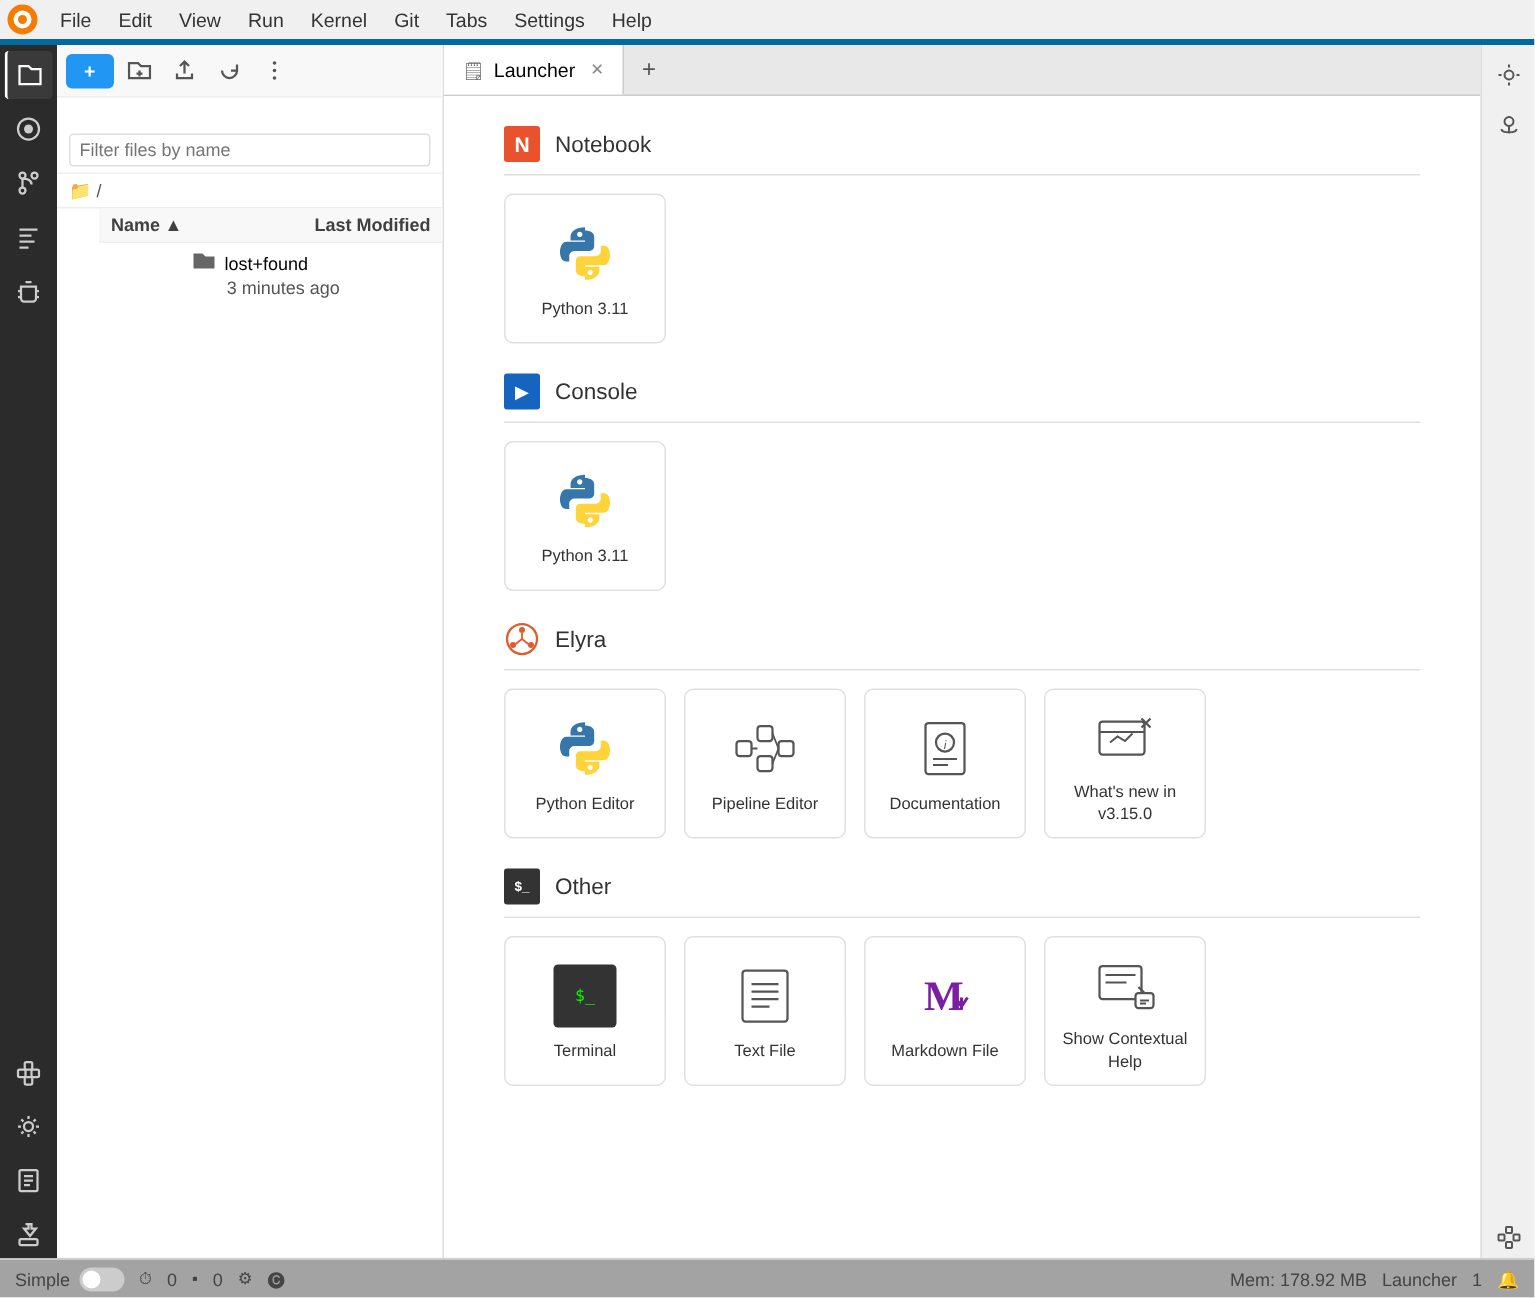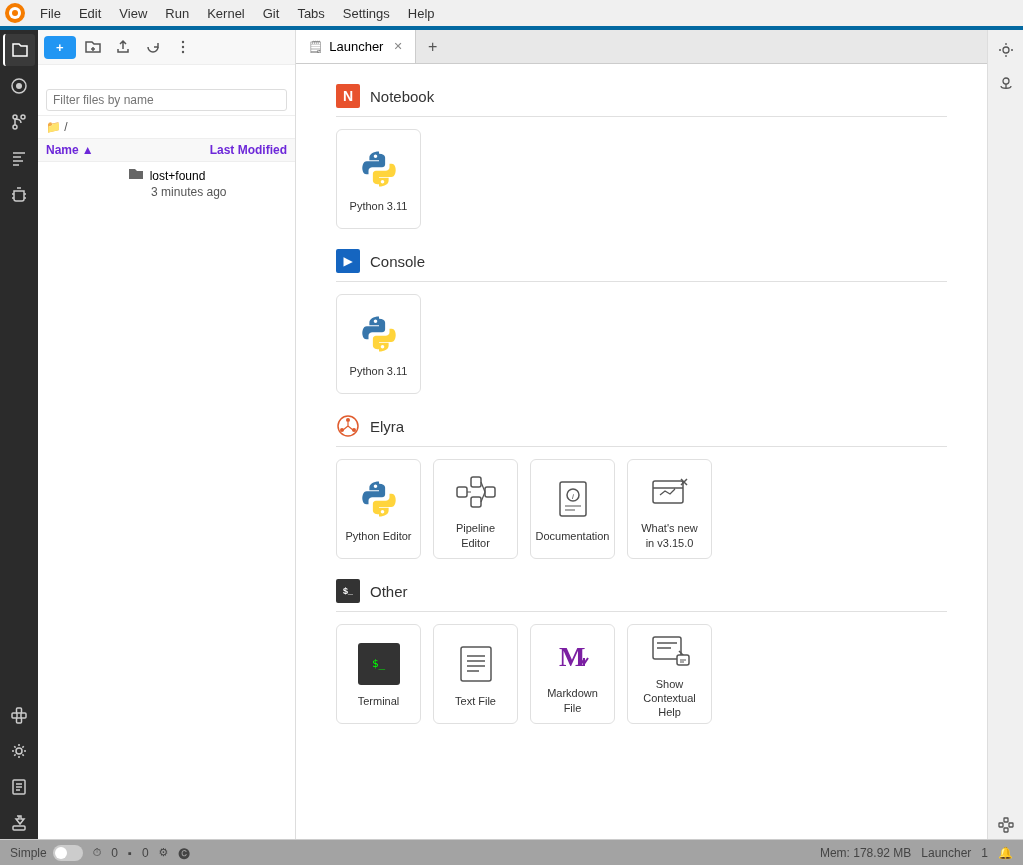--- a/index.html
+++ b/index.html
@@ -19,21 +19,21 @@
     .icon-sidebar-btn.active { color: white; border-left: 2px solid white; background: #3a3a3a; }
 
     
     #file-panel { width: 258px; background: white; border-right: 1px solid #ddd; display: flex; flex-direction: column; }
     #file-toolbar { display: flex; align-items: center; padding: 4px 6px; gap: 4px; background: #f8f8f8; border-bottom: 1px solid #eee; }
     #new-btn { background: #2196f3; color: white; border: none; border-radius: 4px; padding: 4px 12px; cursor: pointer; font-size: 13px; display: flex; align-items: center; gap: 4px; font-weight: bold; }
     .toolbar-icon-btn { width: 26px; height: 26px; background: none; border: none; cursor: pointer; color: #555; font-size: 14px; display: flex; align-items: center; justify-content: center; border-radius: 3px; }
     #search-bar { display: flex; align-items: center; padding: 4px 8px; border-bottom: 1px solid #eee; margin-top: 20px; }
     #search-bar input { width: 100%; border: 1px solid #ddd; border-radius: 3px; padding: 3px 6px; font-size: 12px; }
     #breadcrumb { padding: 4px 8px; font-size: 12px; color: #555; border-bottom: 1px solid #eee; }
-    #file-list-header { display: flex; padding: 4px 8px; background: #f8f8f8; border-bottom: 1px solid #eee; font-size: 12px; font-weight: 600; color: #6d28d9; }
+    #file-list-header { display: flex; padding: 4px 8px; background: #f8f8f8; border-bottom: 1px solid #eee; font-size: 12px; font-weight: 600; color: #404040; margin-left: 28px; }
     #file-list-header .col-name { flex: 1; display: flex; align-items: center; gap: 3px; }
     #file-list-header .col-modified { width: 120px; text-align: right; }
     #file-list { flex: 1; overflow-y: auto; }
     .file-row { display: flex; align-items: center; padding: 4px 8px; cursor: pointer; font-size: 12px; flex-direction: column; }
     .file-row .col-name { flex: 1; display: flex; align-items: center; gap: 6px; }
     .file-row .col-modified { width: 120px; text-align: right; color: #555; }
     .folder-icon { font-size: 14px; color: #555; }
 
     
     #content-area { flex: 1; display: flex; flex-direction: column; overflow: hidden; }
@@ -44,21 +44,21 @@
     .tab .tab-icon { font-size: 12px; color: #666; }
     .tab-add { width: 30px; height: 30px; display: flex; align-items: center; justify-content: center; cursor: pointer; font-size: 16px; color: #555; margin-left: 2px; }
 
     
     #launcher { flex: 1; overflow-y: auto; background: white; padding: 20px 40px; }
     .section { margin-bottom: 20px; }
     .section-header { display: flex; align-items: center; gap: 10px; margin-bottom: 12px; padding-bottom: 8px; border-bottom: 1px solid #e0e0e0; }
     .section-icon { width: 24px; height: 24px; display: flex; align-items: center; justify-content: center; }
     .section-title { font-size: 15px; font-weight: 500; color: #333; }
     .cards-row { display: flex; flex-wrap: wrap; gap: 12px; }
-    .card { width: 85px; height: 100px; border: 1px solid #e0e0e0; border-radius: 6px; display: flex; flex-direction: column; align-items: center; justify-content: center; cursor: pointer; background: white; gap: 6px; padding: 8px; text-align: center; }
+    .card { width: 108px; height: 100px; border: 1px solid #e0e0e0; border-radius: 6px; display: flex; flex-direction: column; align-items: center; justify-content: center; cursor: pointer; background: white; gap: 6px; padding: 8px; text-align: center; }
     .card-icon { width: 48px; height: 48px; display: flex; align-items: center; justify-content: center; }
     .card-label { font-size: 11px; color: #333; line-height: 1.3; }
 
     
     #right-sidebar { width: 36px; background: #f0f0f0; border-left: 1px solid #ddd; display: flex; flex-direction: column; align-items: center; padding-top: 6px; gap: 6px; }
     .right-icon-btn { width: 28px; height: 28px; display: flex; align-items: center; justify-content: center; cursor: pointer; color: #555; font-size: 14px; border-radius: 3px; }
 
     
     #statusbar { height: 26px; background: #a3a3a3; border-top: 1px solid #ccc; display: flex; align-items: center; padding: 0 10px; font-size: 12px; color: #444; gap: 16px; }
     #statusbar .left { display: flex; align-items: center; gap: 10px; }

